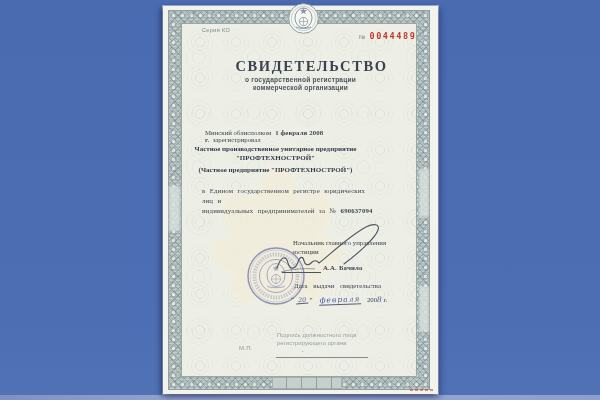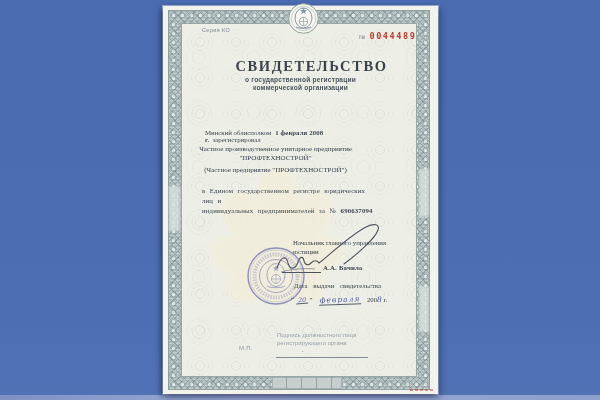--- a/index.html
+++ b/index.html
@@ -47,21 +47,21 @@
   .numline{left:196px;top:19px;}
   .num-label{font-family:"Liberation Sans",sans-serif;font-size:6px;color:#7c8489;margin-right:4px;}
   .num-digits{font-family:"DejaVu Sans Mono",monospace;font-weight:bold;font-size:8.5px;color:#bf3a2f;letter-spacing:1.6px;margin-top:28px;}
   .title{left:0;top:52px;width:297px;text-align:center;font-weight:bold;font-size:14.5px;
        letter-spacing:1.6px;color:#3a434d;}
   .subtitle{left:0;top:70px;width:275px;text-align:center;font-family:"Liberation Sans",sans-serif;
        font-size:6.6px;font-weight:600;color:#4b545e;line-height:8.2px;letter-spacing:.2px;}
   .regline{left:42px;top:123px;width:178px;font-size:6.8px;color:#3e464f;}
   .regline b{letter-spacing:.1px;}
   .regline span{margin-right:4px;}
-  .company{left:0;top:139px;width:225px;text-align:center;font-weight:normal;font-size:7px;
+  .company{left:0;top:139px;width:225px;text-align:center;font-weight:bold;font-size:7px;
        color:#333d49;line-height:8.8px;}
   .company .l3{margin-top:3px;}
   .registry{left:39px;top:180px;width:176px;font-size:6.8px;color:#3e464f;line-height:9.8px;
        word-spacing:2.6px;letter-spacing:.15px;}
   .official{left:130px;top:233px;width:110px;font-size:6.8px;color:#3e464f;line-height:8.6px;}
   .sig-line{position:absolute;left:119px;top:266px;width:39px;border-bottom:.8px solid #4a525a;}
   .sig-name{left:160px;top:258px;font-size:6.8px;font-weight:600;color:#39414b;letter-spacing:.2px;}
   .date-label{left:131px;top:276px;font-size:6.8px;color:#3e464f;word-spacing:4px;}
   .date-line{left:128px;top:289px;font-size:6.8px;color:#3e464f;}
   .hw{font-family:"DejaVu Serif",serif;font-style:italic;color:#4a57a3;}

